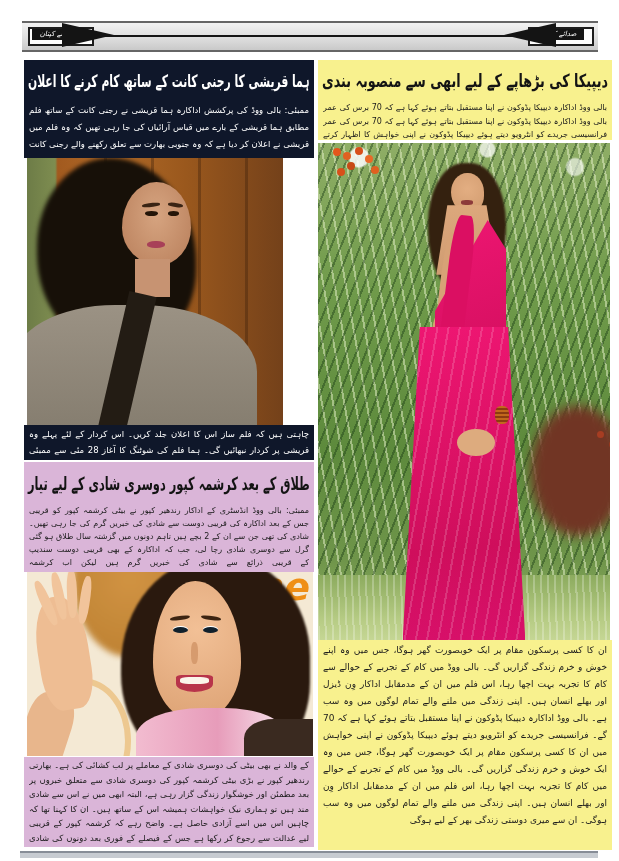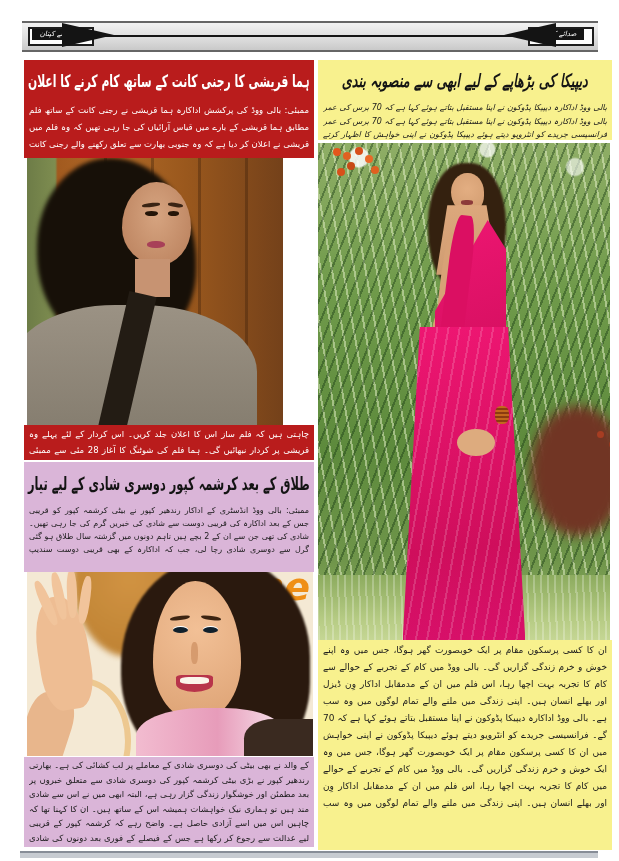--- a/index.html
+++ b/index.html
@@ -18,21 +18,21 @@
     color:#fff;font:bold 17px "Liberation Sans",sans-serif;display:flex;align-items:center;justify-content:center;z-index:5;}
   .ag-box{border:2px solid #1c1c1c;background:#fdfdfd;height:15px;}
   .ag-rect{background:#141414;color:#fff;font-style:italic;font-size:7px;line-height:11px;
     white-space:nowrap;overflow:hidden;text-align:center;direction:rtl;}
   .ag-tri{width:52px;height:24px;background:#141414;}
   .tri-right{clip-path:polygon(0 0,100% 50%,0 100%);}
   .tri-left{clip-path:polygon(100% 0,0 50%,100% 100%);}
 
   
   .block{overflow:hidden;}
-  .green{background:#b91c1c;}
+  .green{background:#0f172a;}
   .yellow{background:#f8f18e;}
   .pink{background:#dab5d8;}
   .headline{direction:rtl;white-space:nowrap;text-align:center;font-weight:bold;overflow:visible;
     display:flex;align-items:center;justify-content:center;}
   .hl-white{color:#ffffff;}
   .hl-black{color:#141414;}
   .lines{direction:rtl;padding:0 5px;}
   .ur-line{direction:rtl;text-align:justify;text-align-last:justify;overflow:hidden;
     white-space:normal;word-break:normal;}
   .lines-white .ur-line{color:#ffffff;}
@@ -187,20 +187,21 @@
 
   <div class="abs block pink" style="left:24px;top:462px;width:290px;height:110px;">
     <div class="headline hl-black" style="height:42px;font-size:18px;">
         <span style="white-space: nowrap; display: inline-block; transform: scaleX(0.632287); transform-origin: center center;">طلاق کے بعد کرشمہ کپور دوسری شادی کے لیے تیار</span>
       </div>
     <div class="lines lines-dark p1-lines">
         <div class="ur-line">ممبئی: بالی ووڈ انڈسٹری کے اداکار رندھیر کپور نے بیٹی کرشمہ کپور کو قریبی دوست سندیپ توشنیوال سے دوسری شادی کی اجازت دے دی</div>
         <div class="ur-line">جس کے بعد اداکارہ کی قریبی دوست سے شادی کی خبریں گرم کی جا رہی تھیں۔ اداکارہ کرشمہ کپور نے 2003 میں بزنس مین سنجے کپور سے</div>
         <div class="ur-line">شادی کی تھی جن سے ان کے 2 بچے ہیں تاہم دونوں میں گزشتہ سال طلاق ہو گئی ہے جس کے بعد ان کے پہلے شوہر نے ایک اور ماڈل</div>
         <div class="ur-line">گرل سے دوسری شادی رچا لی، جب کہ اداکارہ کے بھی قریبی دوست سندیپ توشنیوال سے شادی کی خبریں گرم ہیں لیکن اب کرشمہ</div>
+        <div class="ur-line">کے قریبی ذرائع سے شادی کی خبریں گرم ہیں لیکن اب کرشمہ</div>
       </div>
   </div>
 
   <div class="abs photo photo-karisma">
     <div class="pk-circle"></div>
     <div class="pk-logo">me</div>
     <div class="pk-ring"></div>
     <div class="pk-arm"></div>
     <div class="pk-hand"></div>
     <div class="pk-f1"></div>
@@ -224,21 +225,21 @@
     <div class="lines lines-dark p2-lines">
         <div class="ur-line">کے والد نے بھی بیٹی کی دوسری شادی کے معاملے پر لب کشائی کی ہے۔ بھارتی میڈیا رپورٹس کے مطابق بھارت کے لیجنڈری اداکار</div>
         <div class="ur-line">رندھیر کپور نے بڑی بیٹی کرشمہ کپور کی دوسری شادی سے متعلق خبروں پر لب کشائی کرتے ہوئے کہا کہ مجھے لگتا ہے کہ کرشمہ طلاق کے</div>
         <div class="ur-line">بعد مطمئن اور خوشگوار زندگی گزار رہی ہے، البتہ ابھی میں نے اس سے شادی سے متعلق بات نہیں کی ہے لیکن اگر کرشمہ شادی کی خواہش</div>
         <div class="ur-line">مند ہیں تو ہماری نیک خواہشات ہمیشہ اس کے ساتھ ہیں۔ ان کا کہنا تھا کہ کرشمہ شادی کے معاملے پر خود مختار ہیں اور جو بھی فیصلہ کرنا</div>
         <div class="ur-line">چاہیں اس میں اسے آزادی حاصل ہے۔ واضح رہے کہ کرشمہ کپور کے قریبی دوست سندیپ توشنیوال نے بھی پہلی اہلیہ سے طلاق کے</div>
         <div class="ur-line">لیے عدالت سے رجوع کر رکھا ہے جس کے فیصلے کے فوری بعد دونوں کی شادی کا امکان ہے۔</div>
       </div>
   </div>
 
-  <div class="abs block yellow" style="left:318px;top:60px;width:294px;height:80px;font-style:italic;">
+  <div class="abs block yellow" style="left:318px;top:60px;width:294px;height:80px;">
     <div class="headline hl-black" style="height:41px;font-size:18px;">
         <span style="white-space: nowrap; display: inline-block; transform: scaleX(0.707921); transform-origin: center center;">دیپیکا کی بڑھاپے کے لیے ابھی سے منصوبہ بندی</span>
       </div>
     <div class="lines lines-dark y1-lines">
         <div class="ur-line">بالی ووڈ اداکارہ دیپیکا پڈوکون نے اپنا مستقبل بتاتے ہوئے کہا ہے کہ 70 برس کی عمر میں میرا ایک گھر اور بہت سے بچے ہوں گے۔</div>
         <div class="ur-line">بالی ووڈ اداکارہ دیپیکا پڈوکون نے اپنا مستقبل بتاتے ہوئے کہا ہے کہ 70 برس کی عمر میں میرا ایک گھر اور بہت سے بچے ہوں گے۔</div>
         <div class="ur-line">فرانسیسی جریدے کو انٹرویو دیتے ہوئے دیپیکا پڈوکون نے اپنی خواہش کا اظہار کرتے ہوئے بتایا ہے کہ وہ پرامید ہیں کہ 70 برس کی عمر میں</div>
       </div>
   </div>
 
@@ -271,17 +272,18 @@
         <div class="ur-line">ان کا کسی پرسکون مقام پر ایک خوبصورت گھر ہوگا، جس میں وہ اپنے بہت سے بچوں اور پوتے پوتیوں اور نواسے نواسیوں کے ساتھ ایک</div>
         <div class="ur-line">خوش و خرم زندگی گزاریں گی۔ بالی ووڈ میں کام کے تجربے کے حوالے سے دیپیکا کا کہنا تھا کہ ”ٹریپل ایکس: ریٹرن آف ژینڈر کیج“ میں</div>
         <div class="ur-line">کام کا تجربہ بہت اچھا رہا، اس فلم میں ان کے مدمقابل اداکار وِن ڈیزل ہیں، وہ مجھ سے بہت محبت کرتے ہیں، وہ بہت اچھے</div>
         <div class="ur-line">اور بھلے انسان ہیں۔ اپنی زندگی میں ملنے والے تمام لوگوں میں وہ سب سے منفرد انسان ہیں، ان سے میری دوستی زندگی بھر کے لیے ہوگی</div>
         <div class="ur-line">ہے۔ بالی ووڈ اداکارہ دیپیکا پڈوکون نے اپنا مستقبل بتاتے ہوئے کہا ہے کہ 70 برس کی عمر میں میرا ایک گھر اور بہت سے بچے ہوں</div>
         <div class="ur-line">گے۔ فرانسیسی جریدے کو انٹرویو دیتے ہوئے دیپیکا پڈوکون نے اپنی خواہش کا اظہار کرتے ہوئے بتایا ہے کہ وہ پرامید ہیں کہ 70 برس کی عمر</div>
         <div class="ur-line">میں ان کا کسی پرسکون مقام پر ایک خوبصورت گھر ہوگا، جس میں وہ اپنے بہت سے بچوں اور پوتے پوتیوں اور نواسے نواسیوں کے ساتھ</div>
         <div class="ur-line">ایک خوش و خرم زندگی گزاریں گی۔ بالی ووڈ میں کام کے تجربے کے حوالے سے دیپیکا کا کہنا تھا کہ ”ٹریپل ایکس: ریٹرن آف ژینڈر کیج“</div>
         <div class="ur-line">میں کام کا تجربہ بہت اچھا رہا، اس فلم میں ان کے مدمقابل اداکار وِن ڈیزل ہیں، وہ مجھ سے بہت محبت کرتے ہیں، وہ بہت اچھے</div>
         <div class="ur-line">اور بھلے انسان ہیں۔ اپنی زندگی میں ملنے والے تمام لوگوں میں وہ سب سے منفرد انسان ہیں، ان سے میری دوستی زندگی بھر کے لیے</div>
+        <div class="ur-line">ہوگی۔ ان سے میری دوستی زندگی بھر کے لیے ہوگی</div>
       </div>
   </div>
 
   <div class="abs footer-rule"></div>
 </div>
 
 </body></html>

